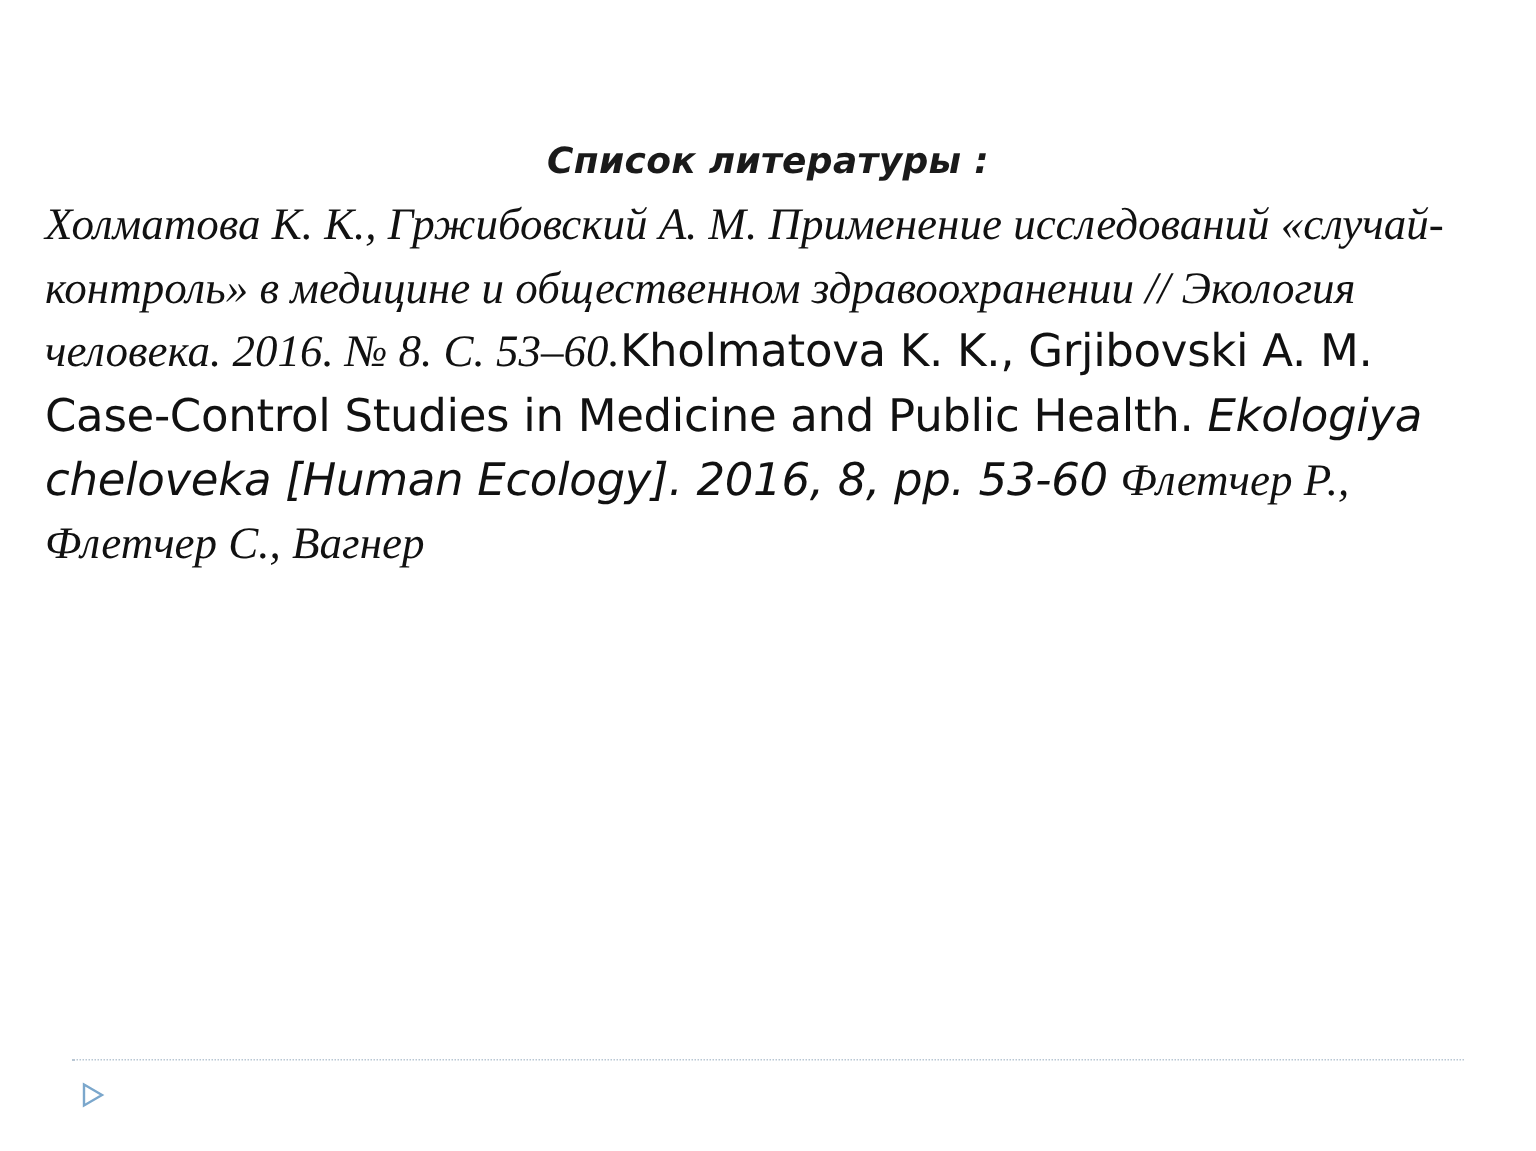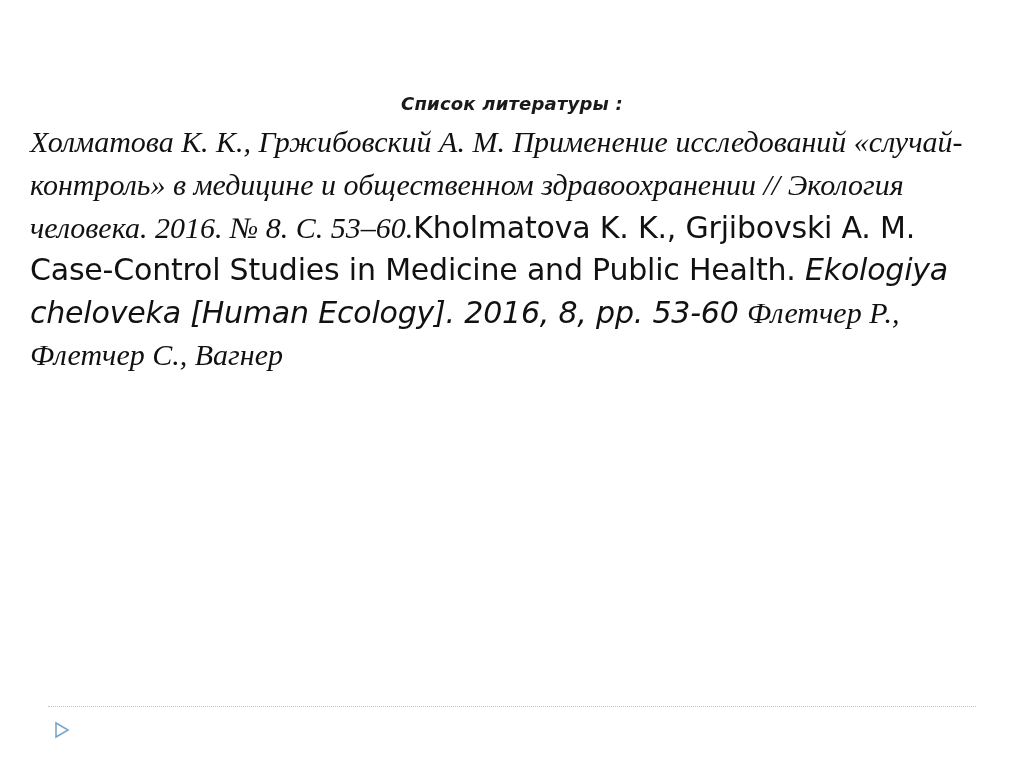--- a/index.html
+++ b/index.html
@@ -24,21 +24,21 @@
     position: absolute;
     left: 24px;
     top: 92px;
     width: 976px;
   }
   .heading {
     text-align: center;
     font-family: "DejaVu Sans", sans-serif;
     font-style: italic;
     font-weight: bold;
-    font-size: 18px;
+    font-size: 24px;
     color: #1a1a1a;
     line-height: 1.3;
     margin: 0 0 6px 0;
     letter-spacing: 0.2px;
   }
   .body-block {
     margin: 0;
     padding: 0 6px;
   }
   .line {

